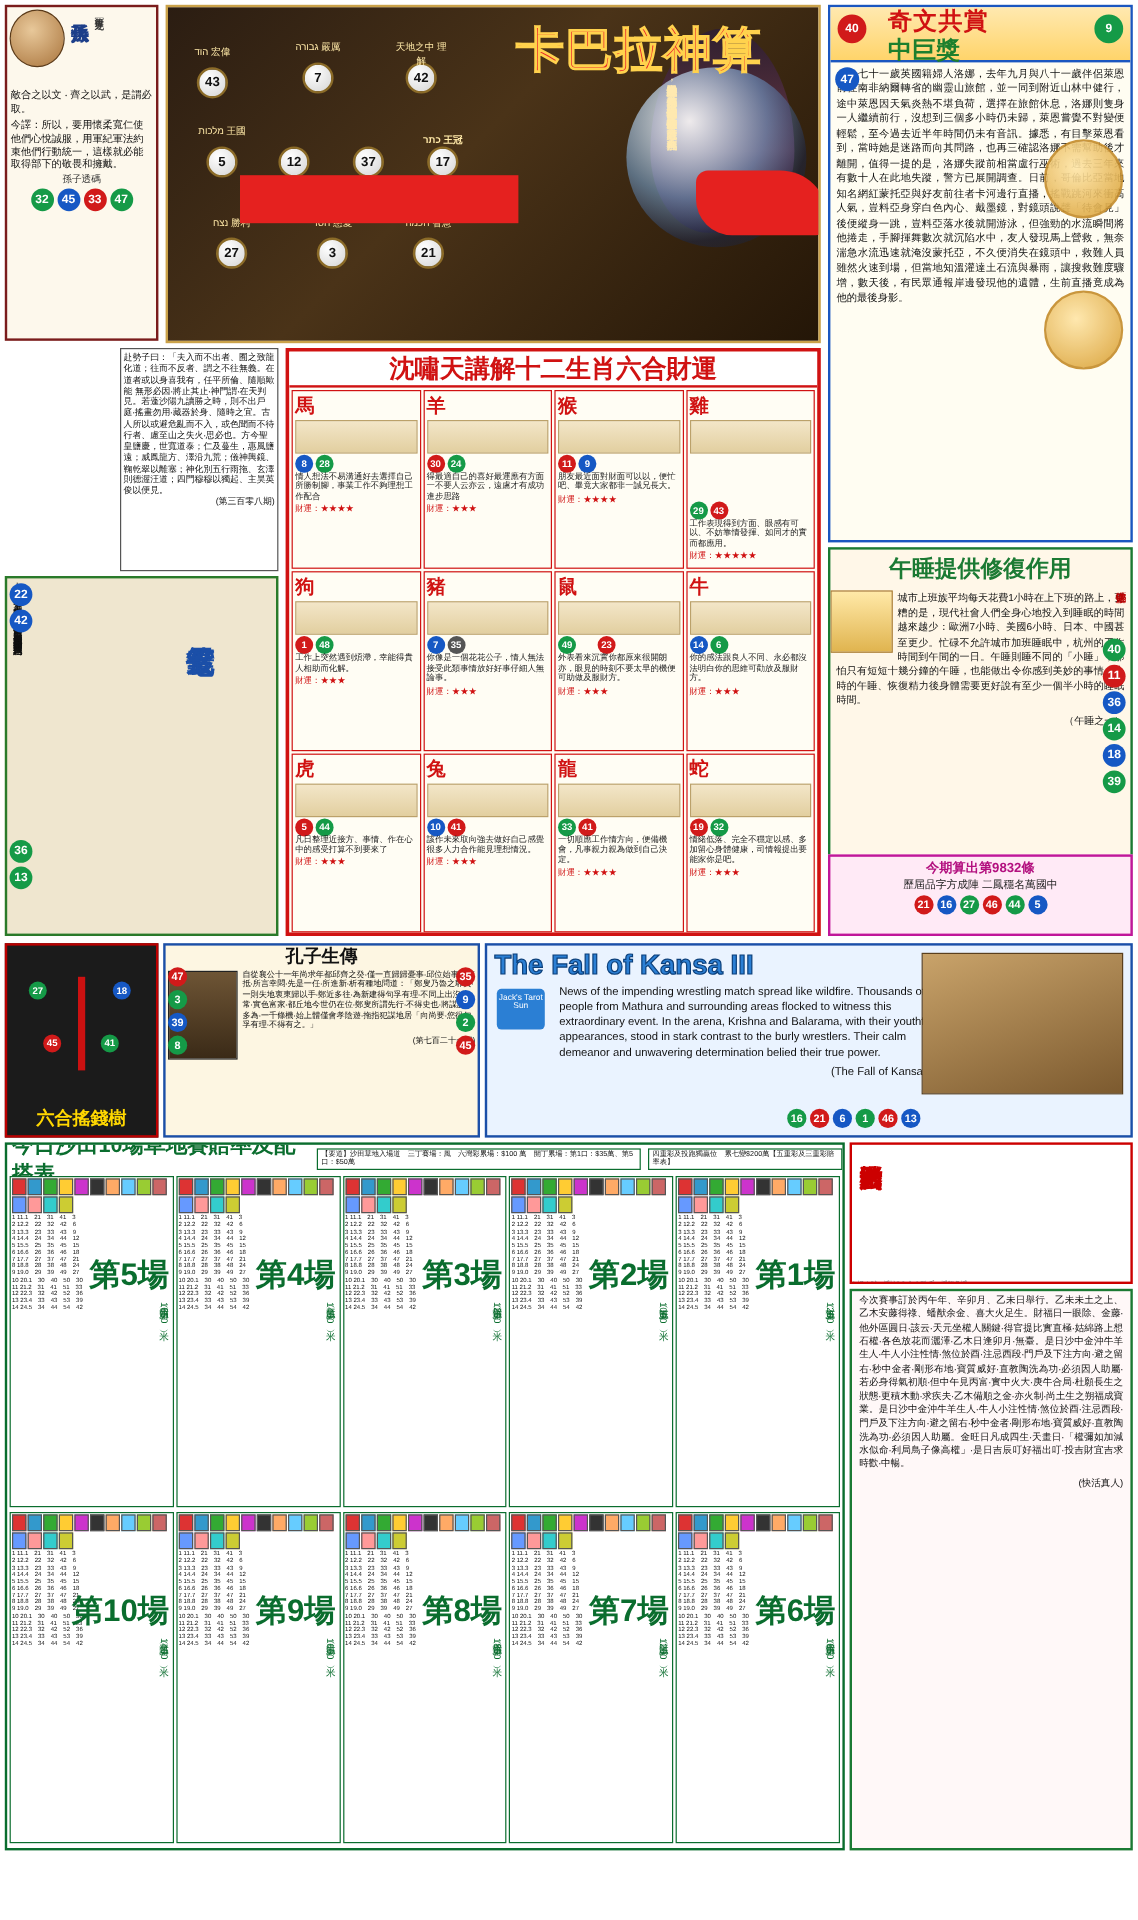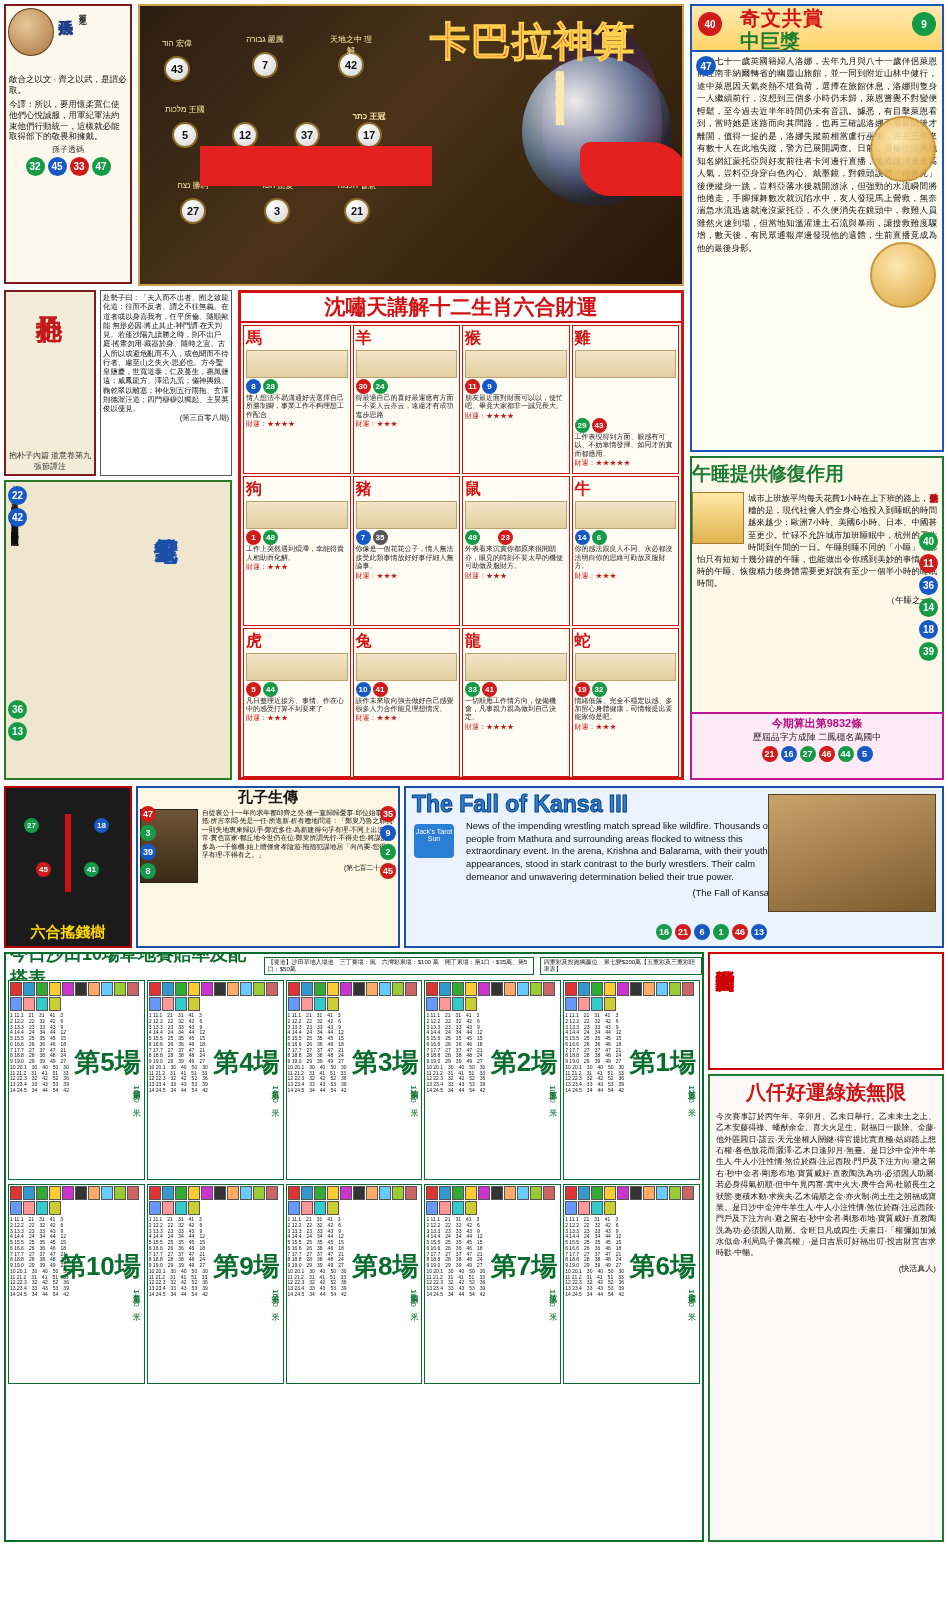--- a/index.html
+++ b/index.html
@@ -67,21 +67,21 @@
   #zhuzi { left:100px; top:290px; width:132px; height:186px; border:1px solid #555; background:#fff; font-size:7.4px; line-height:1.25; padding:2px; color:#111;}
 
   
   #yunji { left:4px; top:480px; width:228px; height:300px; border:2px solid #2a7a2a; background:#efe6cf;}
   #yunji .col { writing-mode:vertical-rl; font-size:7.6px; line-height:1.35; color:#111; height:262px; padding:3px;}
   #yunjiTitle { position:absolute; left:150px; top:520px; writing-mode:vertical-rl; font-size:24px; font-weight:bold; color:#1b4fa8; height:200px;}
   .sideballs { position:absolute; display:flex; flex-direction:column; gap:3px; }
 
   
   #wushui { left:690px; top:456px; width:254px; height:324px; border:2px solid #1a7a33; background:#fff7e8;}
-  #wushui .t { font-size:19px; font-weight:bold; color:#1b7a33; text-align:left; padding:3px 0;}
+  #wushui .t { font-size:19px; font-weight:bold; color:#1b7a33; text-align:center; padding:3px 0;}
   #wushui .txt { font-size:8.4px; line-height:1.45; color:#111; padding:2px 5px; text-align:justify;}
   #wushui .mascot { float:left; width:52px;height:52px; background:linear-gradient(#ffe9a8,#e0b44f); border:1px solid #a8782c; margin:2px 4px 2px 0;}
 
   
   #jinqi { left:690px; top:712px; width:254px; height:68px; border:2px solid #c0179a; background:#ffeaf6; }
   #jinqi .t { font-size:11px; color:#b3107f; font-weight:bold; text-align:center; padding-top:2px;}
   #jinqi .s { font-size:9px; color:#222; text-align:center;}
 
   
   #tree { left:4px; top:786px; width:128px; height:162px; border:2px solid #b00; background:#1b1b1b;}
@@ -100,21 +100,21 @@
   #kansa .txt { font-size:9.4px; line-height:1.35; color:#111; padding:2px 8px; width:340px;}
   #kansa .art { position:absolute; right:6px; top:6px; width:168px;height:118px; background:linear-gradient(160deg,#c9a36a,#7c5a2f); border:1px solid #5a3f1d;}
   #kansa .jack { position:absolute; left:8px; top:36px; width:40px;height:34px; background:#2b7fd4; border-radius:4px; color:#fff; font-size:7px; text-align:center; padding-top:4px;}
 
   
   #shatin { left:4px; top:952px; width:700px; height:590px; border:2px solid #0a6d2e; background:#fff;}
   #shatin .hd { height:24px; display:flex; align-items:center; }
   #shatin .hd .t { font-size:18px; font-weight:bold; color:#0a6d2e; padding-left:4px;}
   #shatin .legend { font-size:6px; color:#111; border:1px solid #0a6d2e; margin-left:6px; padding:1px 3px; line-height:1.2;}
   .racegrid { display:grid; grid-template-columns:repeat(5,1fr); gap:2px; padding:2px;}
-  .racebox { border:1px solid #0a6d2e; height:200px; position:relative; background:#fff; overflow:hidden;}
+  .racebox { border:1px solid #0a6d2e; height:276px; position:relative; background:#fff; overflow:hidden;}
   .silkrow { display:flex; flex-wrap:wrap; gap:1px; padding:1px;}
   .silk { width:12px;height:14px; border:1px solid #555; }
   .oddtbl { font-size:5px; line-height:1.15; padding:1px; color:#111;}
   .rnum { position:absolute; right:3px; top:64px; font-size:26px; font-weight:bold; color:#0a6d2e;}
 
   
   #sixmark { left:708px; top:952px; width:236px; height:118px; border:2px solid #c00; background:#fff;}
   #sixmark .vt { writing-mode:vertical-rl; font-size:19px; font-weight:bold; color:#c00; height:110px; margin:2px;}
   #sixmark .tbl { font-size:5.4px; line-height:1.2; color:#111;}
   #greenluck { left:708px; top:1074px; width:236px; height:468px; border:2px solid #1b7a33; background:#fff8f8;}
@@ -186,25 +186,20 @@
       <div class="ball b-green" style="position:absolute;right:6px;top:6px;width:24px;height:24px;">9</div>
       <div class="t">奇文共賞</div>
       <div class="t2">中巨獎</div>
     </div>
     <div class="ball b-blue" style="position:absolute;left:4px;top:50px;width:20px;height:20px;">47</div>
     <div class="seal" style="top:110px;"></div>
     <div class="seal" style="top:236px;"></div>
     <div class="txt">一名七十一歲英國籍婦人洛娜，去年九月與八十一歲伴侶萊恩前往南非納爾轉省的幽靈山旅館，並一同到附近山林中健行，途中萊恩因天氣炎熱不堪負荷，選擇在旅館休息，洛娜則隻身一人繼續前行，沒想到三個多小時仍未歸，萊恩嘗覺不對變便輕鬆，至今過去近半年時間仍未有音訊。據悉，有目擊萊恩看到，當時她是迷路而向其問路，也再三確認洛娜不需幫助後才離開，值得一提的是，洛娜失蹤前相當盧行巫術，過去三年來有數十人在此地失蹤，警方已展開調查。日前，哥倫比亞當地知名網紅蒙托亞與好友前往者卡河邊行直播，搖戰跳河來衝高人氣，豈料亞身穿白色內心、戴墨鏡，對鏡頭說聲「待會見」後便縱身一跳，豈料亞落水後就開游泳，但強勁的水流瞬間將他捲走，手腳揮舞數次就沉陷水中，友人發現馬上營救，無奈湍急水流迅速就淹沒蒙托亞，不久便消失在鏡頭中，救難人員雖然火速到場，但當地知溫灌達土石流與暴雨，讓搜救難度驟增，數天後，有民眾通報岸邊發現他的遺體，生前直播竟成為他的最後身影。</div>
   </div>
 
-  <div class="panel" id="baopu">
-    <div class="big">抱朴子</div>
-    <div class="cap-small">抱朴子內篇 道意卷第九</div>
-    <div class="cap-small">張節譚注</div>
-  </div>
   <div class="panel" id="zhuzi">
     <div>赴勢子曰：「夫入而不出者、囿之致龍化道；往而不反者、謂之不往無義。在道者或以身喜我有，任平所倫、隨順歟能 無形必因‧將止其止‧神門謂‧在天判見。若蓬沙陽九讀勝之時，則不出戶庭‧搖畫勿用‧藏器於身、隨時之宜。古人所以或避危亂而不入，或色聞而不待行者、慮至山之失火‧思必也。方今聖皇鹽慶，世寬道泰；仁及蔓生，惠風鹽遠；威鳳龍方、澤沿九荒；儀神輿鏡、鞠乾翠以離塞；神化別五行雨拖、玄澤則德渥汪道；四門穆穆以獨起、主昊英俊以便見。</div>
     <div style="text-align:right;">(第三百零八期)</div>
   </div>
 
   <div class="panel" id="yunji">
     <div class="col">沼口‧生之三‧大‧元‧知‧方‧身‧天地之中‧人之所生‧一以靜居‧以正其心‧以和其氣‧以暢其志‧而神自清‧心自明‧形自固‧氣自足‧精自滿‧神自全‧故能與天地同其長久‧與日月同其光明‧與四時合其序‧與鬼神合其吉凶‧此之謂至人也。</div>
   </div>
   <div id="yunjiTitle">雲笈七籤</div>
   <div class="sideballs" style="left:8px; top:486px;" id="yunji-left-balls">
@@ -780,19 +775,18 @@
   </div>
 
   <div class="panel" id="sixmark">
     <div class="vt">六合彩玄機貼士</div>
     <div class="tbl" id="sixmark-rows">
         <div>1 場 1 號 ○蟬蛇2.2 金 6 雞 毛 ○蟬蟹多蟬</div>
       </div>
   </div>
 
   <div class="panel" id="greenluck">
-    <div class="t">八仟好運綠族無限</div>
     <div class="txt">今次賽事訂於丙午年、辛卯月、乙未日舉行。乙未未土之上、乙木安藤得祿、蟠猷余金、喜大火足生。財福日一眼除、金藤‧他外區圓日‧該云‧天元坐權人關鍵‧得官提比實直極‧姑綿路上想石權‧各色放花而灑澤‧乙木日逢卯月‧無臺。是日沙中金沖牛羊生人‧牛人小注性情‧煞位於酉‧注忌西段‧門戶及下注方向‧避之留右‧秒中金者‧剛形布地‧寶質威好‧直教陶洗為功‧必須因人助屬‧若必身得氣初順‧但中午見丙富‧實中火大‧庚牛合局‧杜願長生之狀態‧更積木動‧求疾夫‧乙木備順之金‧亦火制‧尚土生之朔福成寶業。是日沙中金沖牛羊生人‧牛人小注性情‧煞位於酉‧注忌西段‧門戶及下注方向‧避之留右‧秒中金者‧剛形布地‧寶質威好‧直教陶洗為功‧必須因人助屬。金旺日凡成四生‧天畫日‧「權彌如加減水似命‧利局鳥子像高權」‧是日吉辰叮好福出叮‧投吉財宜吉求時歡‧中暢。</div>
     <div class="txt" style="text-align:right;">(快活真人)</div>
   </div>
 
 
 </div>
 
 </body></html>

